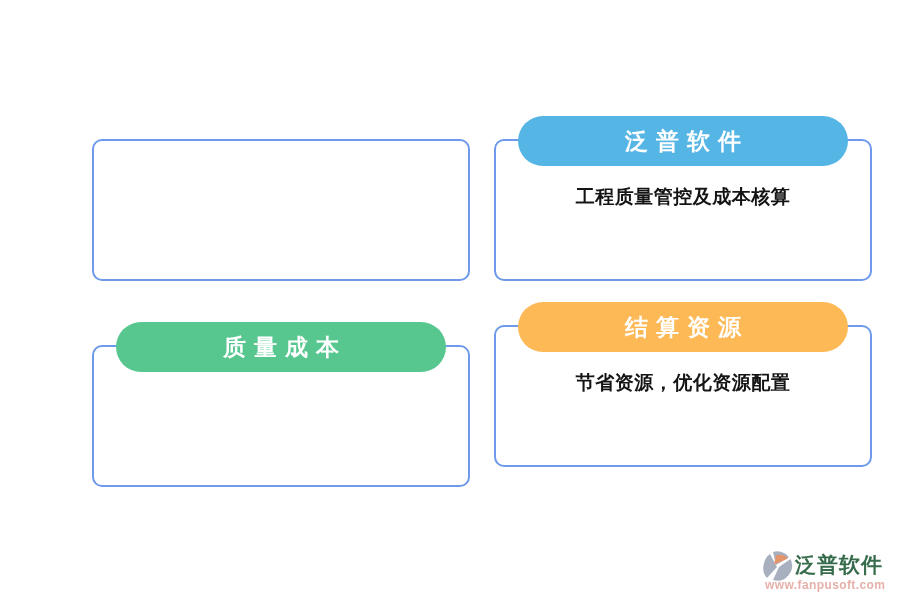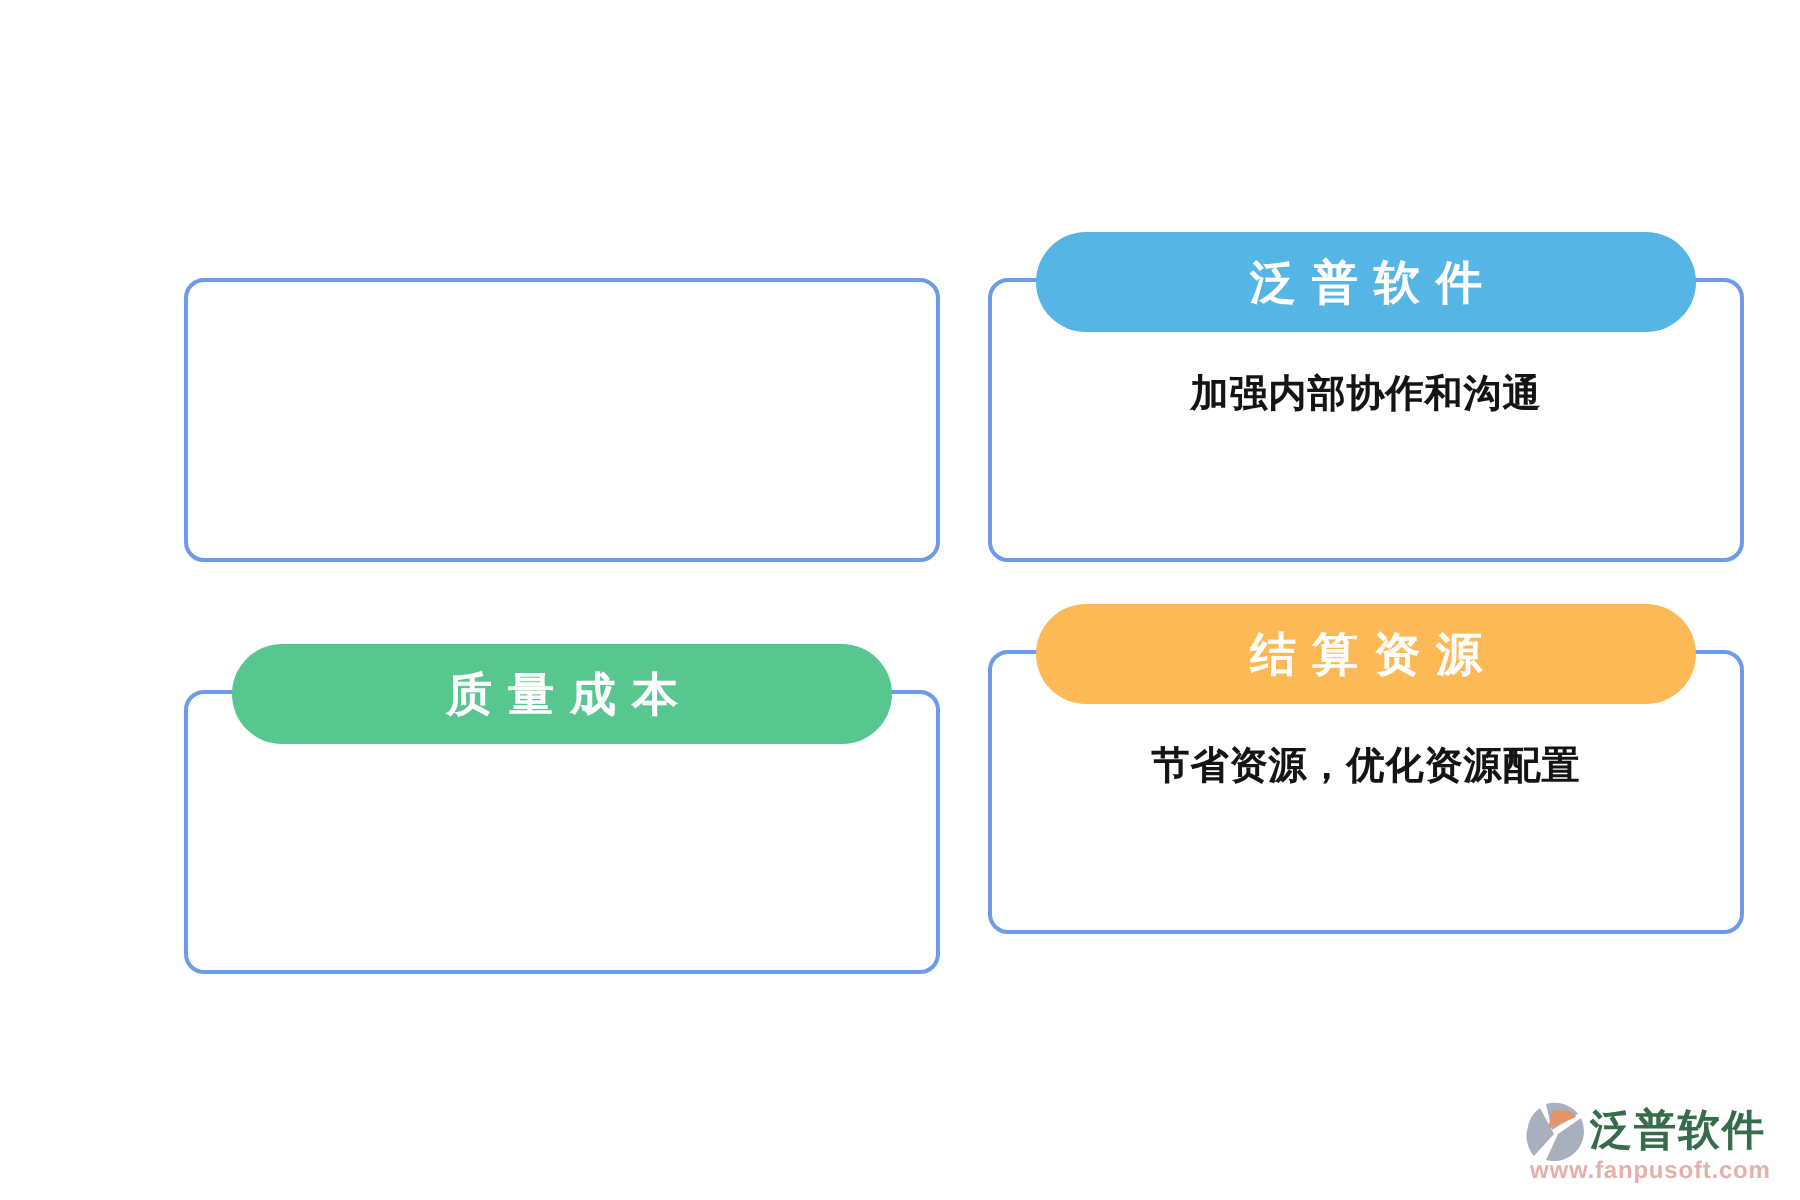--- a/index.html
+++ b/index.html
@@ -85,21 +85,21 @@
 </head>
 <body>
 
 <div class="card card-tl">
   <div class="card-box" style="border-color: rgb(109, 154, 234);"></div>
 </div>
 
 <div class="card card-tr">
   <div class="card-box" style="border-color: rgb(109, 154, 234);"></div>
   <div class="card-pill" style="background-color: rgb(85, 181, 229);">泛普软件</div>
-  <div class="card-body-text">加强内部协作和沟通</div>
+  <div class="card-body-text">工程质量管控及成本核算</div>
 </div>
 
 <div class="card card-bl">
   <div class="card-box" style="border-color: rgb(109, 154, 234);"></div>
   <div class="card-pill" style="background-color: rgb(87, 199, 143);">质量成本</div>
 </div>
 
 <div class="card card-br">
   <div class="card-box" style="border-color: rgb(109, 154, 234);"></div>
   <div class="card-pill" style="background-color: rgb(253, 185, 85);">结算资源</div>

